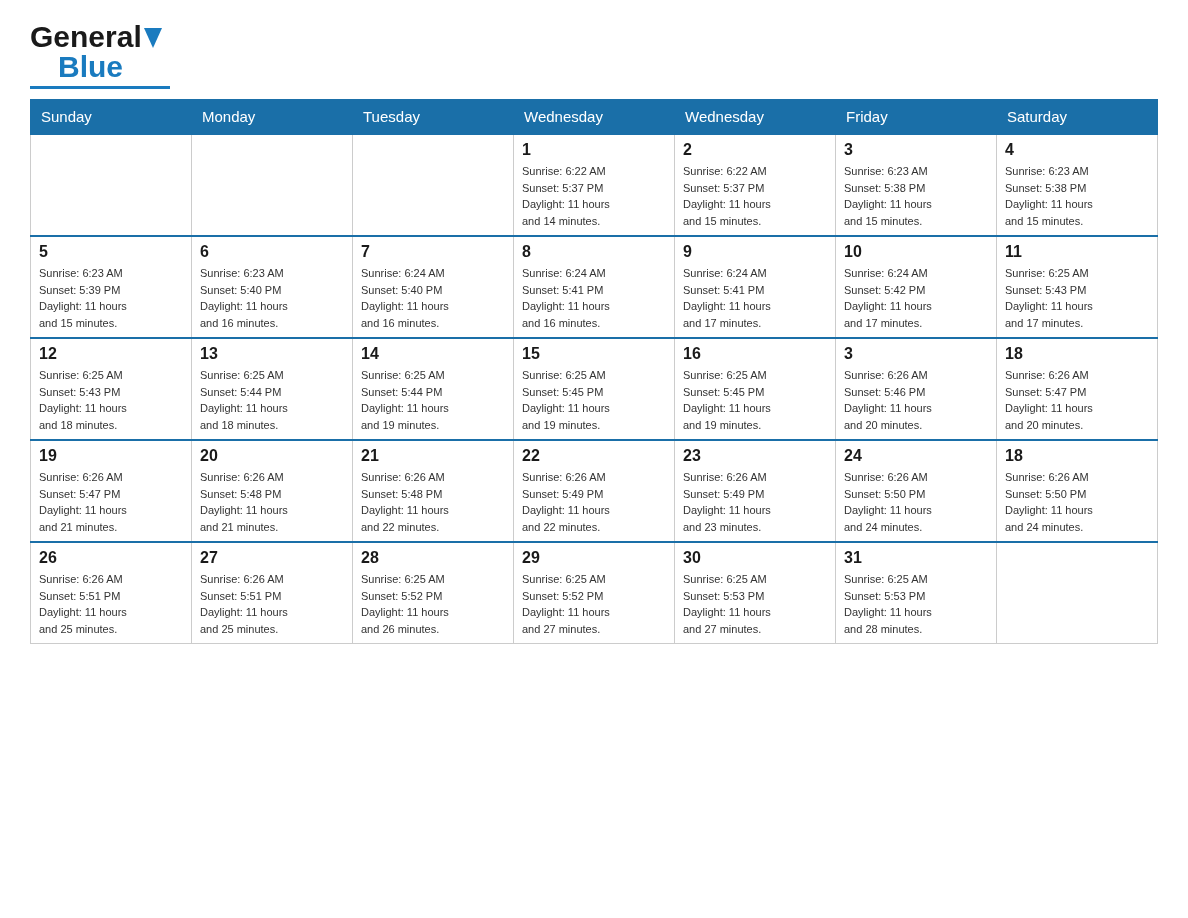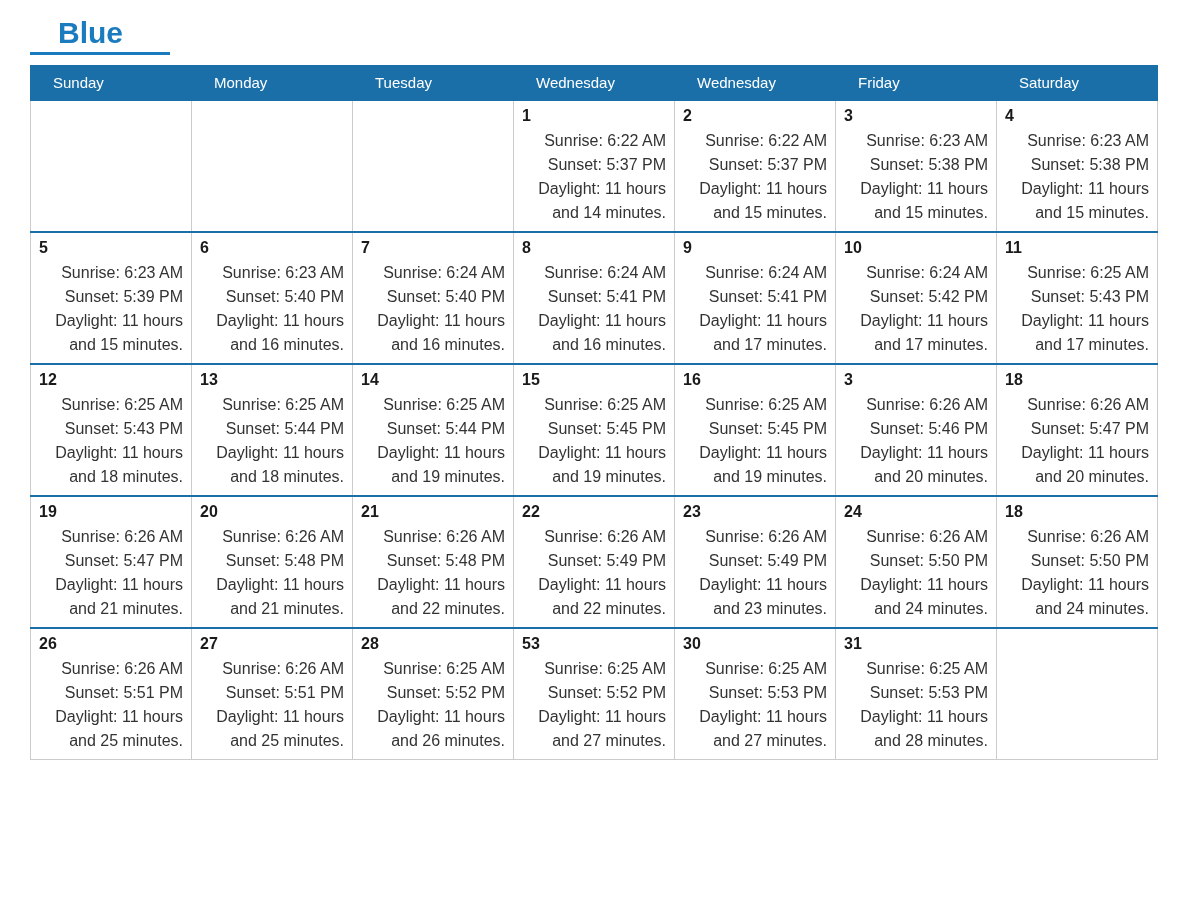--- a/index.html
+++ b/index.html
@@ -38,55 +38,60 @@
     .calendar {
       width: 100%;
       border-collapse: collapse;
       margin-top: 10px;
     }
     .calendar th {
       background: #1a6fa8;
       color: #fff;
       font-size: 15px;
       font-weight: normal;
-      padding: 8px 22px;
+      padding: 8px 10px;
       text-align: left;
       border: 1px solid #1a6fa8;
     }
     .calendar td {
       border: 1px solid #ccc;
       vertical-align: top;
       padding: 6px 8px;
       width: 14.28%;
       min-height: 110px;
     }
     .calendar td.empty {
       background: #fff;
     }
     .day-number {
       font-size: 16px;
       font-weight: bold;
       color: #1a1a1a;
       margin-bottom: 4px;
     }
     .day-info {
-      font-size: 16px;
+      font-size: 11px;
       color: #333;
       line-height: 1.5;
-      text-align: right;
     }
     .week-row td {
       border-top: 2px solid #1a6fa8;
     }
   </style>
 </head>
 <body>
 
 <div class="header">
   <div class="logo">
+    <div style="display:flex; align-items:center;">
+      <span style="font-size:30px; font-weight:bold; color:#1a1a1a;">General</span>
+      <svg width="18" height="20" viewBox="0 0 18 20" style="margin-left:2px; margin-top:2px;">
+        <polygon points="0,0 18,0 9,20" fill="#1a7bbf"></polygon>
+      </svg>
+    </div>
     <div style="display:flex; align-items:flex-end; margin-top:-4px;margin-left:28px;">
       <span style="font-size:30px; font-weight:bold; color:#1a7bbf; margin-right:4px;">Blue</span>
     </div>
     <div style="width:140px; height:3px; background:#1a7bbf; margin-top:2px;"></div>
   </div>
   <div class="title-block">
     <div class="month-title"></div>
     <div class="location"></div>
   </div>
 </div>
@@ -306,21 +311,21 @@
 and 25 minutes.</div>
         </td>
         <td>
           <div class="day-number">28</div>
           <div class="day-info" style="white-space: pre-line;">Sunrise: 6:25 AM
 Sunset: 5:52 PM
 Daylight: 11 hours
 and 26 minutes.</div>
         </td>
         <td>
-          <div class="day-number">53</div>
+          <div class="day-number">29</div>
           <div class="day-info" style="white-space: pre-line;">Sunrise: 6:25 AM
 Sunset: 5:52 PM
 Daylight: 11 hours
 and 27 minutes.</div>
         </td>
         <td>
           <div class="day-number">30</div>
           <div class="day-info" style="white-space: pre-line;">Sunrise: 6:25 AM
 Sunset: 5:53 PM
 Daylight: 11 hours

